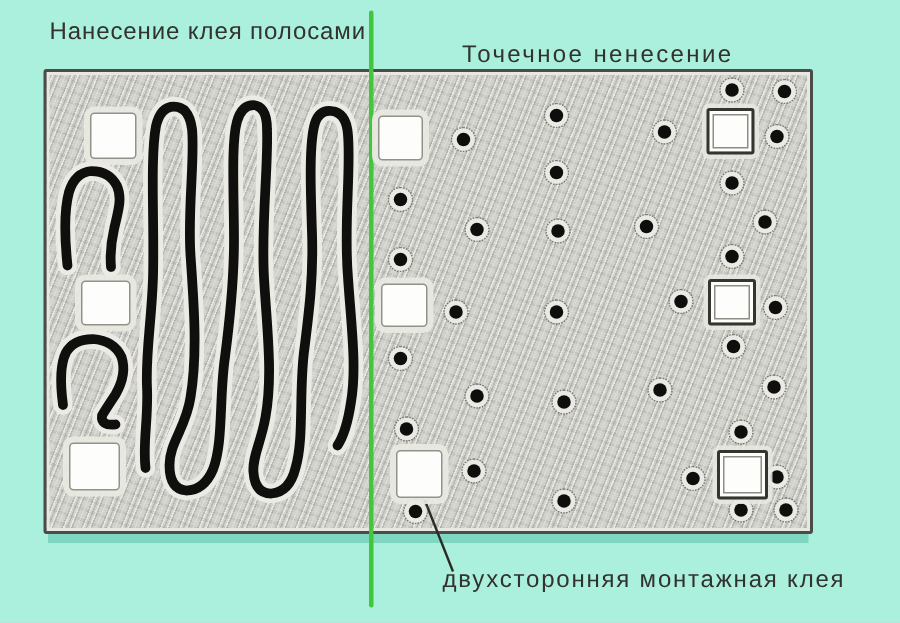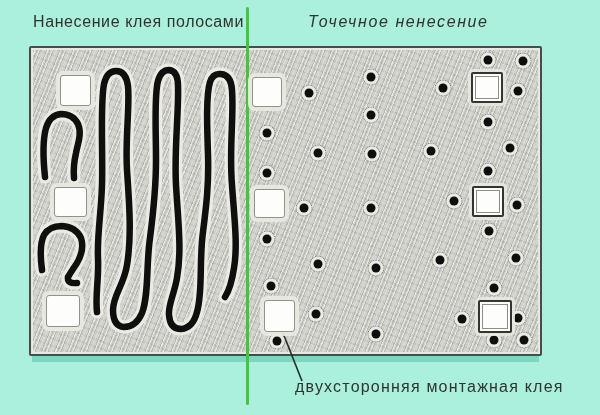--- a/index.html
+++ b/index.html
@@ -1,20 +1,20 @@
 <!DOCTYPE html>
 <html><head>
 <meta charset="utf-8">
 <style>
   html,body{margin:0;padding:0;background:#aaf0dc;}
   .stage{position:relative;width:600px;height:415px;background:#aaf0dc;overflow:hidden;
          font-family:"Liberation Sans",sans-serif;text-align:right;}
   .title{position:absolute;color:#32322f;font-size:16px;white-space:nowrap;}
   .title-left{left:33px;top:13px;letter-spacing:0.6px;}
-  .title-right{left:308px;top:13px;letter-spacing:1.6px;font-style:italic;}
+  .title-right{left:308px;top:28px;letter-spacing:1.6px;}
   .caption{position:absolute;left:295px;top:378px;color:#32322f;font-size:16px;
            letter-spacing:1.2px;white-space:nowrap;}
   .board{position:absolute;border:2px solid #4b4b47;border-radius:2px;
          background-color:#d2d2cd;
          background-image:
            repeating-linear-gradient(112deg, rgba(255,255,255,.45) 0 1px, rgba(0,0,0,0) 1px 4px),
            repeating-linear-gradient(112deg, rgba(105,105,98,.22) 0 1px, rgba(0,0,0,0) 1px 3px),
            repeating-linear-gradient(20deg, rgba(120,120,112,.13) 0 2px, rgba(0,0,0,0) 2px 7px);
          box-shadow: inset 0 0 0 2px #e8e8e3, 0 9px 0 -3px #7fd6c0;}
   .overlay{position:absolute;left:0;top:0;width:600px;height:415px;pointer-events:none;}

